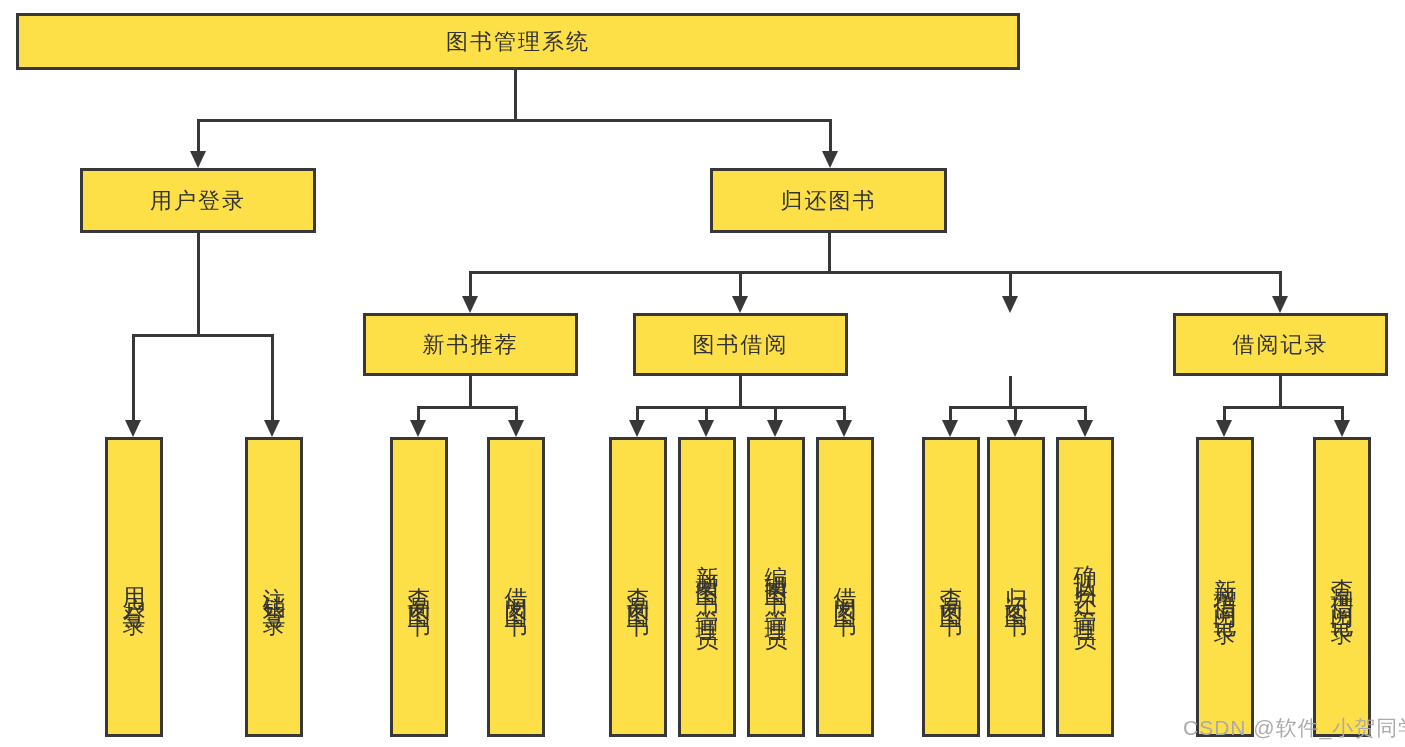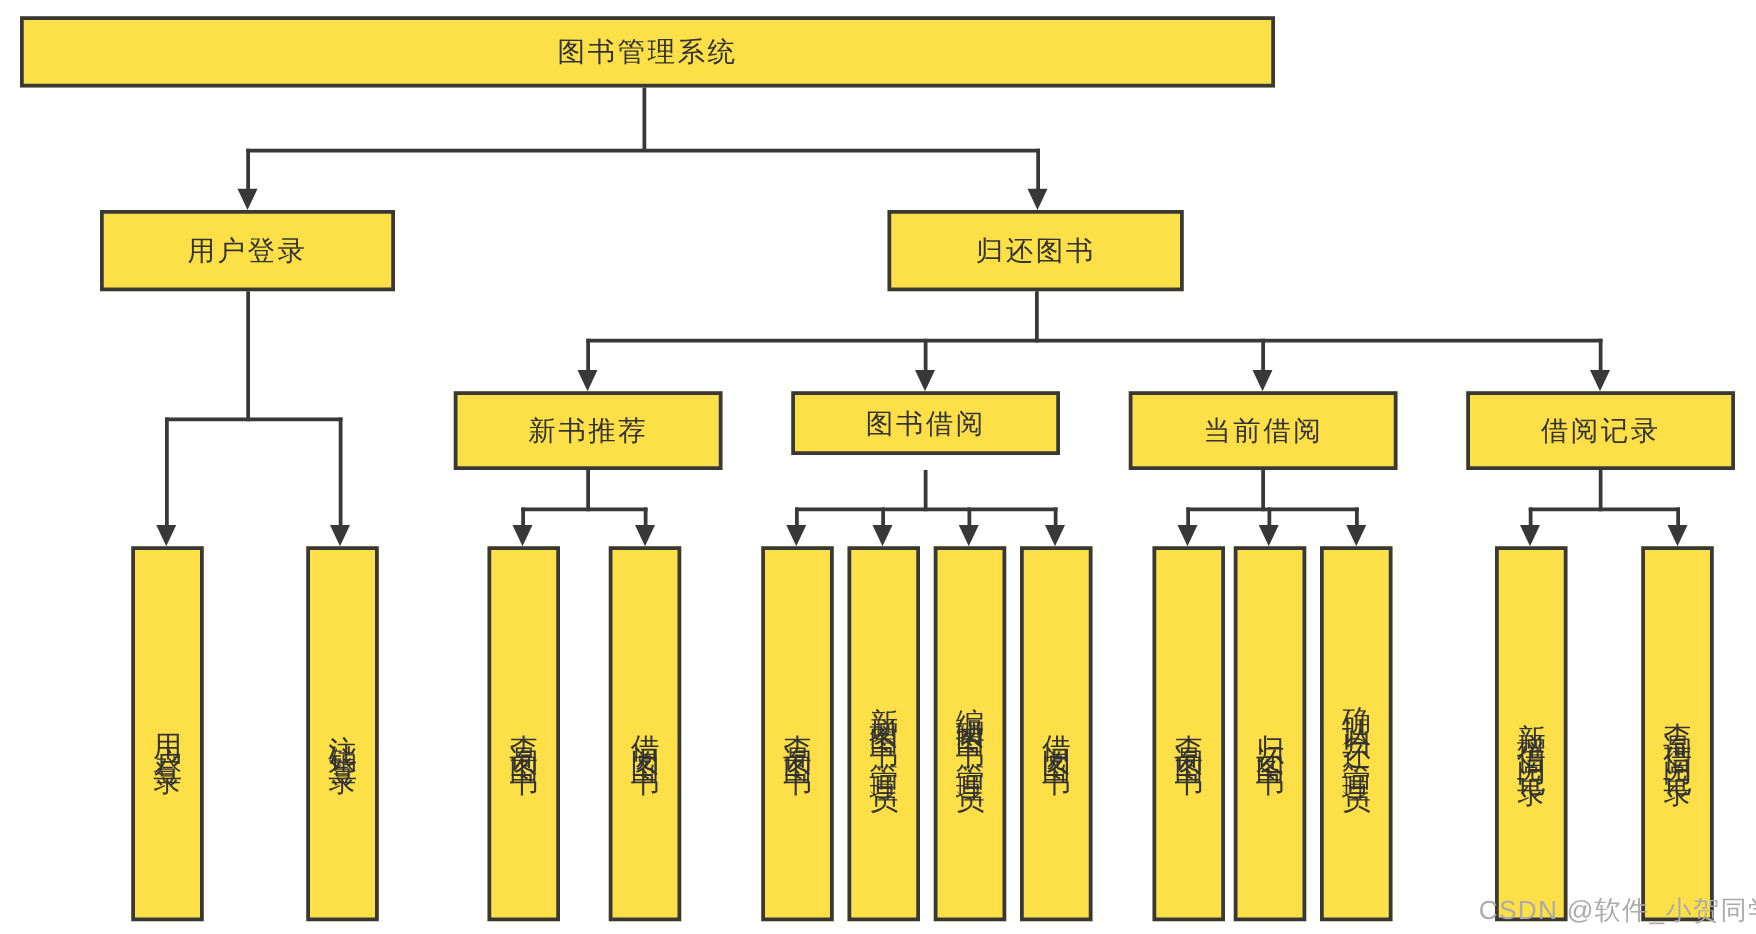--- a/index.html
+++ b/index.html
@@ -60,22 +60,21 @@
 <body>
 
 <div class="canvas">
 
   <div class="box h" style="left:16px; top:13px; width:1004px; height:57px;">图书管理系统</div>
 
   <div class="box h" style="left:80px; top:168px; width:236px; height:65px;">用户登录</div>
   <div class="box h" style="left:710px; top:168px; width:237px; height:65px;">归还图书</div>
 
   <div class="box h" style="left:363px; top:313px; width:215px; height:63px;">新书推荐</div>
-  <div class="box h" style="left:633px; top:313px; width:215px; height:51px;">图书借阅</div>
-  <div class="box h" style="left:903px; top:313px; width:215px; height:63px;">当前借阅</div>
+  <div class="box h" style="left:633px; top:313px; width:215px; height:63px;">图书借阅</div>
   <div class="box h" style="left:1173px; top:313px; width:215px; height:63px;">借阅记录</div>
 
   <div class="box v" style="left:105px; top:437px; width:58px; height:300px;">用户登录</div>
   <div class="box v" style="left:245px; top:437px; width:58px; height:300px;">注销登录</div>
 
   <div class="box v" style="left:390px; top:437px; width:58px; height:300px;">查询图书</div>
   <div class="box v" style="left:487px; top:437px; width:58px; height:300px;">借阅图书</div>
 
   <div class="box v" style="left:609px; top:437px; width:58px; height:300px;">查询图书</div>
   <div class="box v" style="left:678px; top:437px; width:58px; height:300px;">新增图书（管理员）</div>

